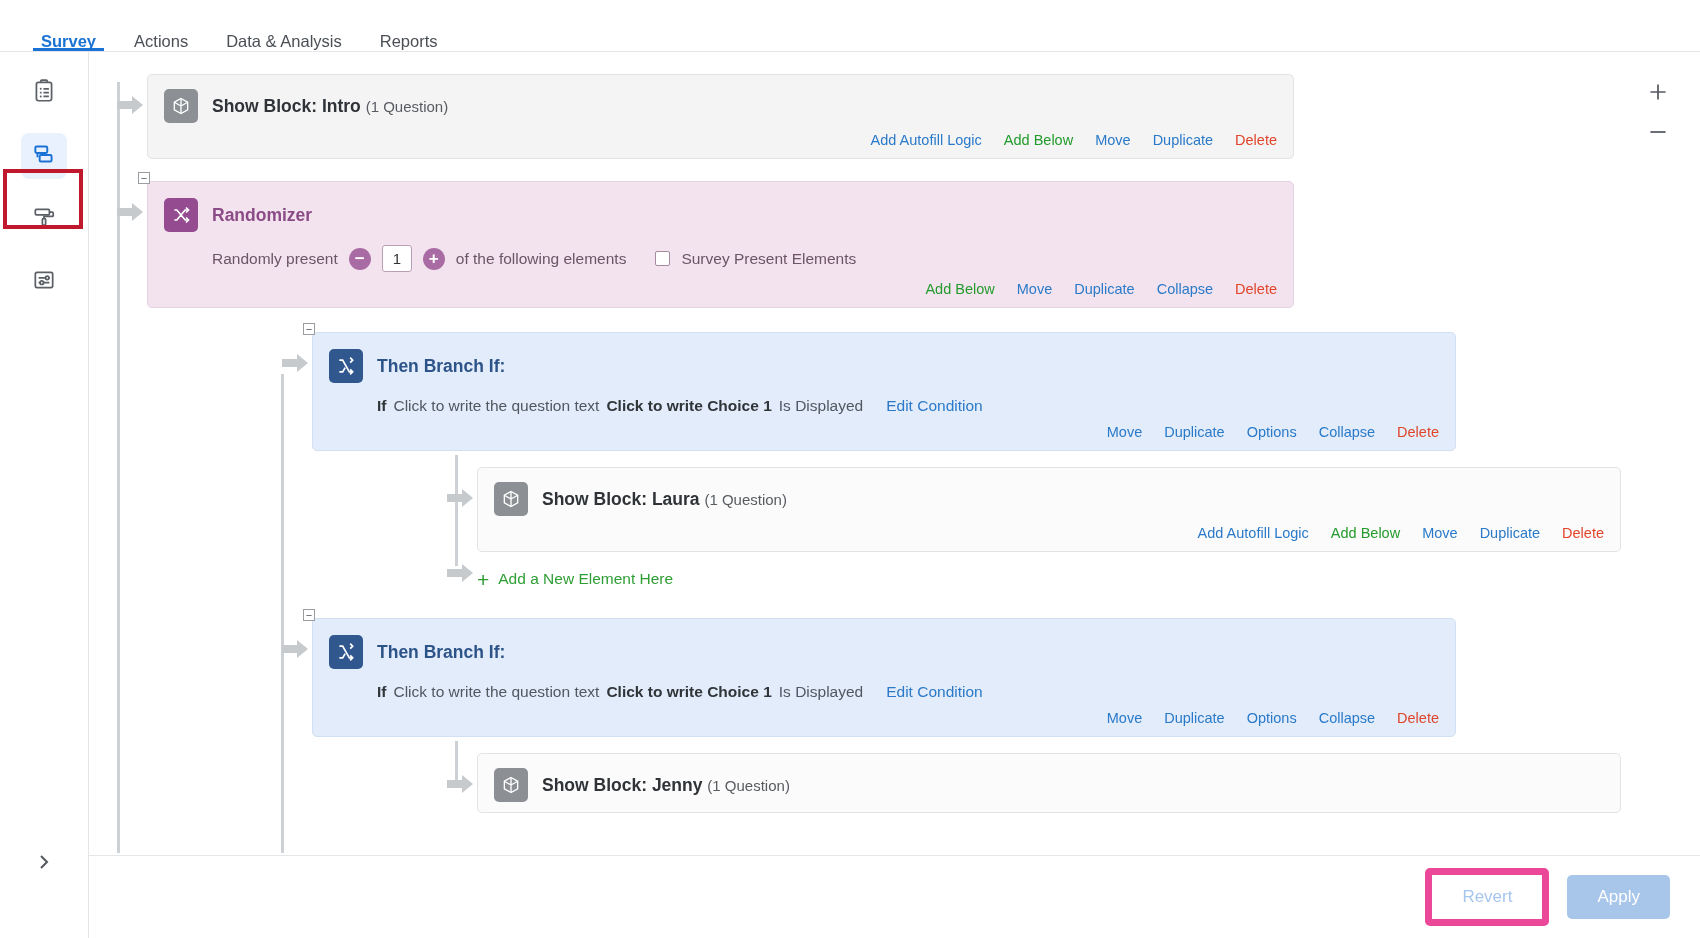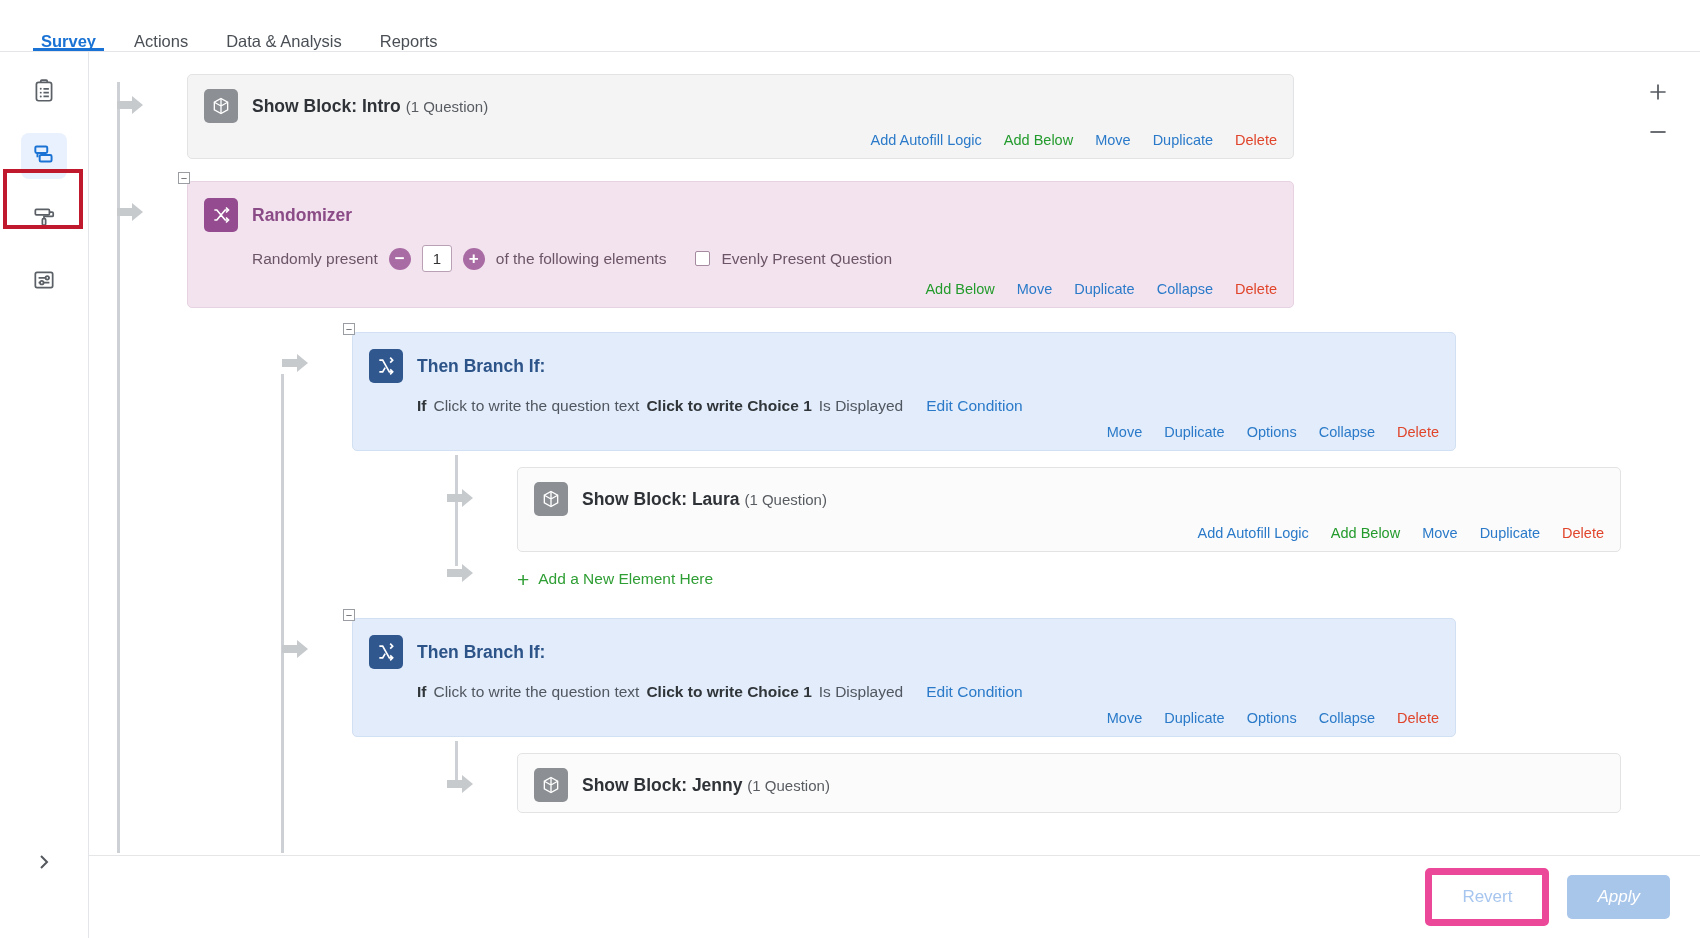--- a/index.html
+++ b/index.html
@@ -143,21 +143,21 @@
     position: absolute;
     left: 28px; top: 8px; bottom: -40px;
     width: 3px; background: #cdd0d4;
   }
   .rand-line {
     position: absolute;
     left: 192px; top: 300px; bottom: -40px;
     width: 3px; background: #cdd0d4;
   }
 
-  .row { position: relative; display: flex; align-items: flex-start; gap: 40px; }
+  .row { position: relative; display: flex; align-items: flex-start; }
 
   .arrow {
     width: 30px; flex: none;
     display: flex; align-items: center;
     padding-top: 22px;
     color: #c7cacd;
   }
 
   .card {
     border-radius: 5px;
@@ -279,21 +279,21 @@
   }
   .btn {
     font-size: 17px;
     border-radius: 5px;
     padding: 12px 30px;
     cursor: pointer;
     font-family: "Liberation Sans", sans-serif;
     border: none;
   }
   .btn-revert { background: #fff; color: #a7c6ef; border: 7px solid #ec4899; }
-  .btn-apply { background: #a8c5ea; color: #fff; font-style: italic; }
+  .btn-apply { background: #a8c5ea; color: #fff; }
 </style>
 </head>
 <body>
 
 <div class="topnav">
   <div class="topnav-item active">
       <span>Survey</span>
     </div>
   <div class="topnav-item">
       <span>Actions</span>
@@ -428,21 +428,21 @@
               </div>
               <div class="title-rand">Randomizer</div>
             </div>
             <div class="rand-body">
               <span>Randomly present</span>
               <span class="stepper">−</span>
               <input class="num-input" type="text" value="1" style="">
               <span class="stepper">+</span>
               <span>of the following elements</span>
               <span class="chkbox"></span>
-              <span>Evenly Present Question</span>
+              <span>Survey Present Elements</span>
             </div>
             <div class="links">
               <span class="lnk lnk-green">Add Below</span>
               <span class="lnk lnk-blue">Move</span>
               <span class="lnk lnk-blue">Duplicate</span>
               <span class="lnk lnk-blue">Collapse</span>
               <span class="lnk lnk-red">Delete</span>
             </div>
           </div>
         </div>

